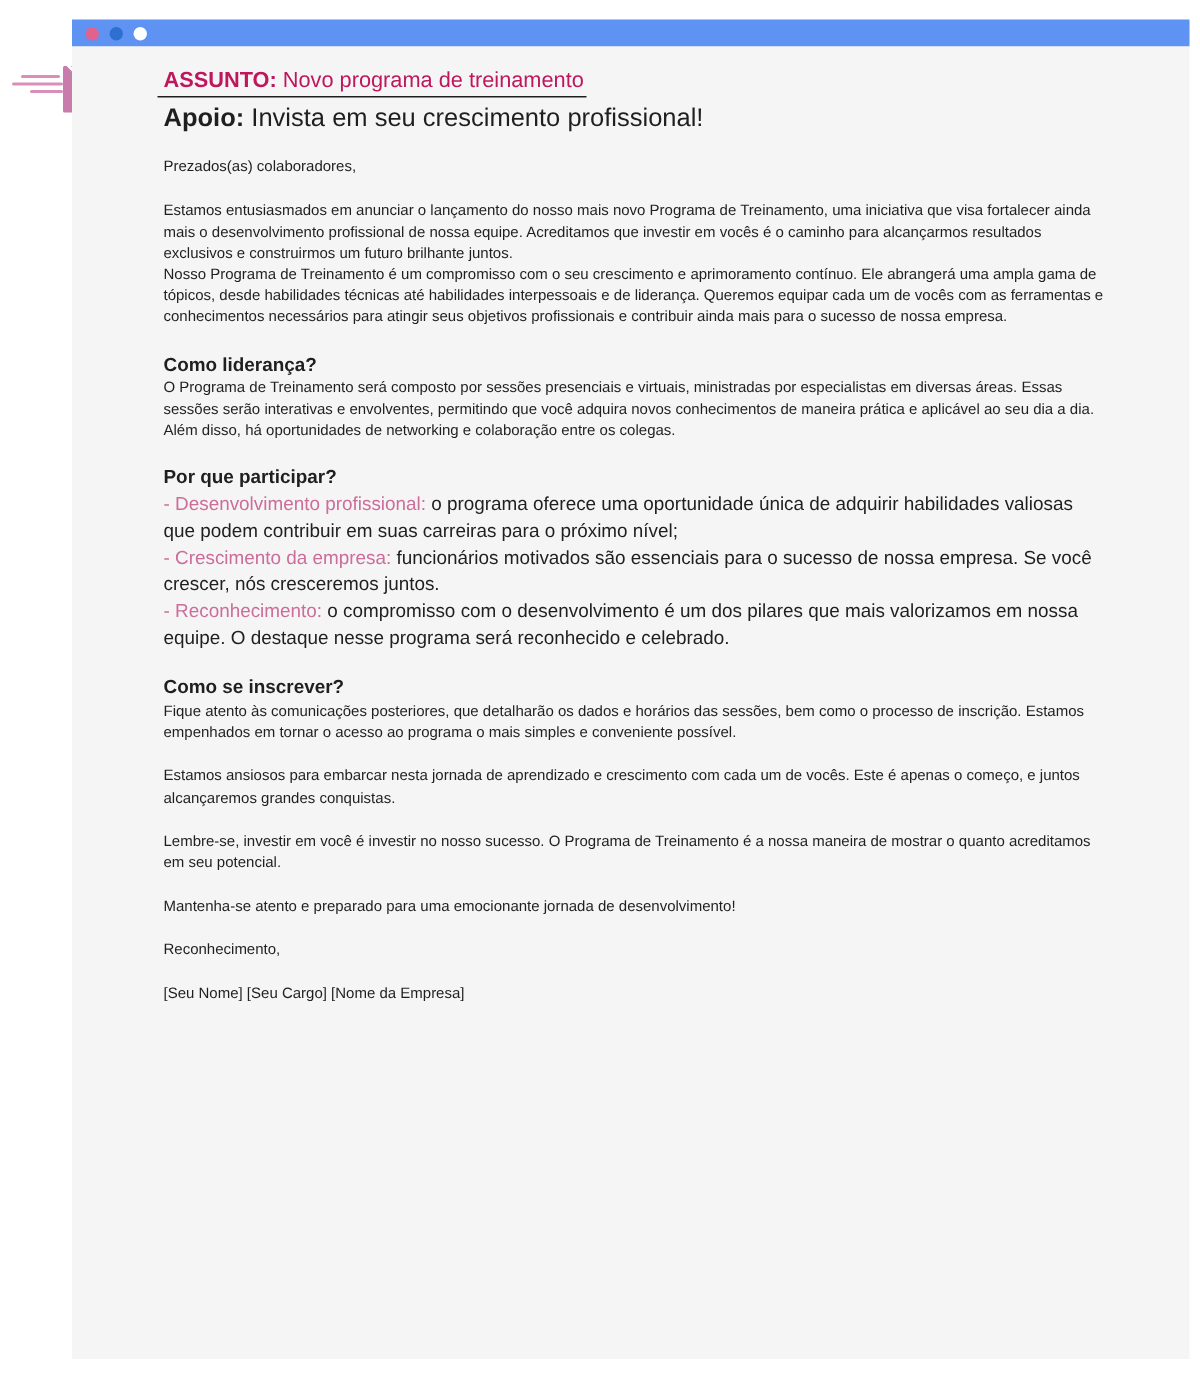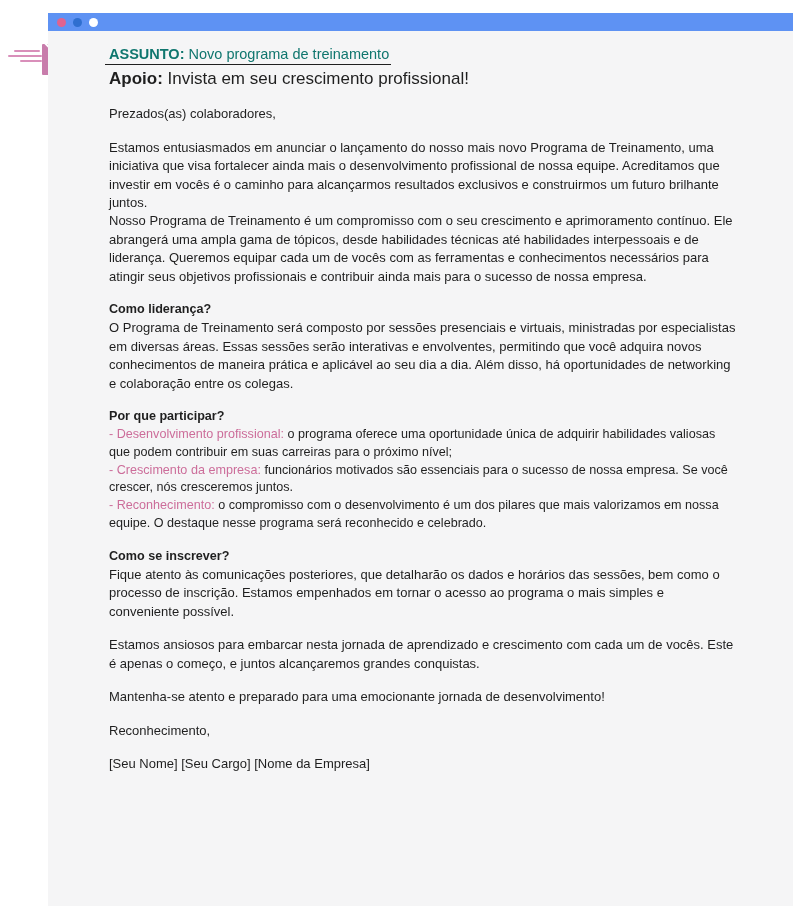--- a/index.html
+++ b/index.html
@@ -99,21 +99,21 @@
     position: relative;
     height: 875px;
     background: #f5f5f6;
     padding: 14px 26px 0 61px;
     box-sizing: border-box;
   }
 
   
   .subject-line {
     font-size: 14.5px;
-    color: #0f766e;
+    color: #be185d;
     line-height: 1.25;
     border-bottom: 1.6px solid #1f1f1f;
     display: inline-block;
     padding: 0 2px 1px 4px;
     margin-left: -4px;
     white-space: nowrap;
   }
   .subject-line .lbl {
     font-weight: bold;
   }
@@ -124,21 +124,21 @@
   .apoio-line {
     font-size: 17px;
     color: #1f1f1f;
     margin-top: 3px;
     line-height: 1.3;
   }
   .apoio-line .lbl { font-weight: bold; }
   .apoio-line .val { font-weight: normal; }
 
   .para {
-    font-size: 13px;
+    font-size: 10px;
     color: #1f1f1f;
     line-height: 1.42;
     margin-top: 15px;
     max-width: 628px;
   }
   .para.tight { margin-top: 0px; }
 
   .heading {
     font-size: 12.6px;
     font-weight: bold;
@@ -215,20 +215,21 @@
 
       <div class="bullet">
         <span class="tag">- Reconhecimento:</span><span> o compromisso com o desenvolvimento é um dos pilares que mais valorizamos em nossa equipe. O destaque nesse programa será reconhecido e celebrado.</span>
       </div>
 
       <div class="heading">Como se inscrever?</div>
       <div class="para tight">Fique atento às comunicações posteriores, que detalharão os dados e horários das sessões, bem como o processo de inscrição. Estamos empenhados em tornar o acesso ao programa o mais simples e conveniente possível.</div>
 
       <div class="para">Estamos ansiosos para embarcar nesta jornada de aprendizado e crescimento com cada um de vocês. Este é apenas o começo, e juntos alcançaremos grandes conquistas.</div>
 
+      <div class="para">Lembre-se, investir em você é investir no nosso sucesso. O Programa de Treinamento é a nossa maneira de mostrar o quanto acreditamos em seu potencial.</div>
 
       <div class="para">Mantenha-se atento e preparado para uma emocionante jornada de desenvolvimento!</div>
 
       <div class="para">Reconhecimento,</div>
 
       <div class="para">[Seu Nome] [Seu Cargo] [Nome da Empresa]</div>
 
     </div>
   </div>
 </div>

